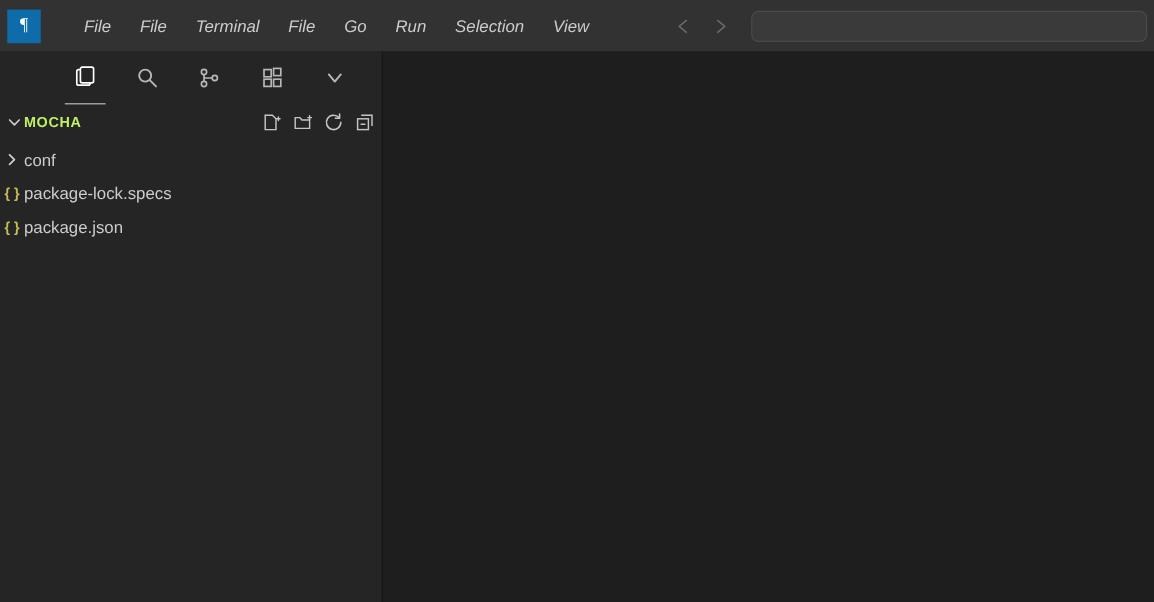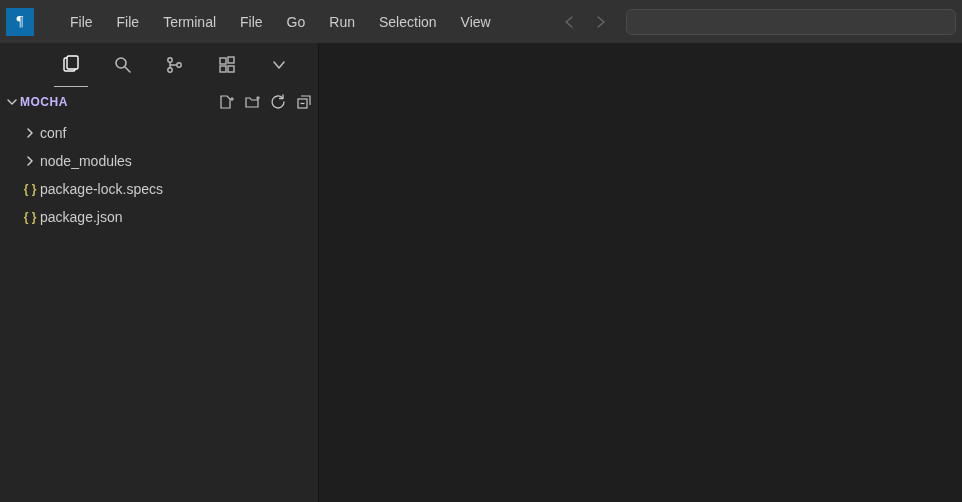--- a/index.html
+++ b/index.html
@@ -1,38 +1,38 @@
 <!DOCTYPE html>
 <html><head>
   <meta charset="utf-8">
   <style>
     * { margin:0; padding:0; box-sizing:border-box; }
     body { width:962px; height:502px; background:#1e1e1e; font-family:"Segoe UI",Verdana,sans-serif; color:#cccccc; overflow:hidden; font-size:13px; }
 
     .titlebar { height:43px; background:#333232; display:flex; align-items:center; padding:0 6px; gap:4px; }
     .app-icon { width:28px; height:28px; display:flex; justify-content:center; align-items:center; background:#0d6ca9; color:#fff; font-size:15px; font-family:serif; }
-    .menu-item { padding:4px 10px; cursor:default; color:#cccccc; font-size:14px; }
+    .menu-item { padding:4px 10px; cursor:default; color:#cccccc; font-size:14px;font-style:italic; }
     .nav-block { margin-left:auto; display:flex; align-items:center; gap:6px; }
     .nav-arrow { width:24px; height:24px; display:flex; justify-content:center; align-items:center; color:#6a6a6a; }
     .cmd-center { flex:0 0 330px; height:26px; border:1px solid #4a4a4a; border-radius:6px; background:#3a3a3a; margin-left:8px; }
 
     .main { display:flex; height:calc(502px - 43px); }
     .sidebar { width:319px; background:#252526; display:flex; flex-direction:column; border-right:1px solid #141414; }
     .panel-switch { height:44px; display:flex; align-items:center; gap:26px; padding-left:58px; }
     .panel-switch .pbtn { width:26px; height:26px; display:flex; justify-content:center; align-items:center; color:#b8b8b8; position:relative; }
     .pbtn.active { color:#ffffff; }
     .pbtn.active::after { content:""; position:absolute; bottom:-9px; left:-4px; right:-4px; height:1px; background:#b8b8b8; }
 
-    .explorer-head { height:30px; display:flex; align-items:center; padding:0 6px; font-weight:700; font-size:12px; color:#c4b5fd; }
+    .explorer-head { height:30px; display:flex; align-items:center; padding:0 6px; font-weight:700; font-size:12px; color:#bef264; }
     .explorer-head .label { letter-spacing:.5px; }
     .explorer-head .tools { margin-left:auto; display:flex; gap:10px; color:#c5c5c5; }
     .twist { width:14px; text-align:center; }
 
     .tree { padding-top:2px; }
-    .tree-row { display:flex; align-items:center; height:28px; padding-left:20px; color:#cccccc; font-size:14px; }
+    .tree-row { display:flex; align-items:center; height:28px; color:#cccccc; font-size:14px; }
     .tree-row .ico { width:20px; display:flex; justify-content:center; align-items:center; }
     .chev { color:#cccccc; }
     .curly { color:#c3bc54; font-weight:700; font-size:12px; }
 
     .editor { flex:1; background:#1e1e1e; }
     svg { display:block; }
   </style>
 </head>
 <body>
 
@@ -139,28 +139,20 @@
     <div class="tree">
       <div class="tree-row">
         <span class="ico chev">
             <svg width="12" height="12" viewBox="0 0 12 12">
               <path d="M4 2 L8 6 L4 10" fill="none" stroke="currentColor" stroke-width="1.5" stroke-linecap="round" stroke-linejoin="round"></path>
             </svg>
           </span>
         <span>conf</span>
       </div>
       <div class="tree-row">
-        <span class="ico chev">
-            <svg width="12" height="12" viewBox="0 0 12 12">
-              <path d="M4 2 L8 6 L4 10" fill="none" stroke="currentColor" stroke-width="1.5" stroke-linecap="round" stroke-linejoin="round"></path>
-            </svg>
-          </span>
-        <span>node_modules</span>
-      </div>
-      <div class="tree-row">
         <span class="ico curly">{ }</span>
         <span>package-lock.specs</span>
       </div>
       <div class="tree-row">
         <span class="ico curly">{ }</span>
         <span>package.json</span>
       </div>
     </div>
   </div>
 

